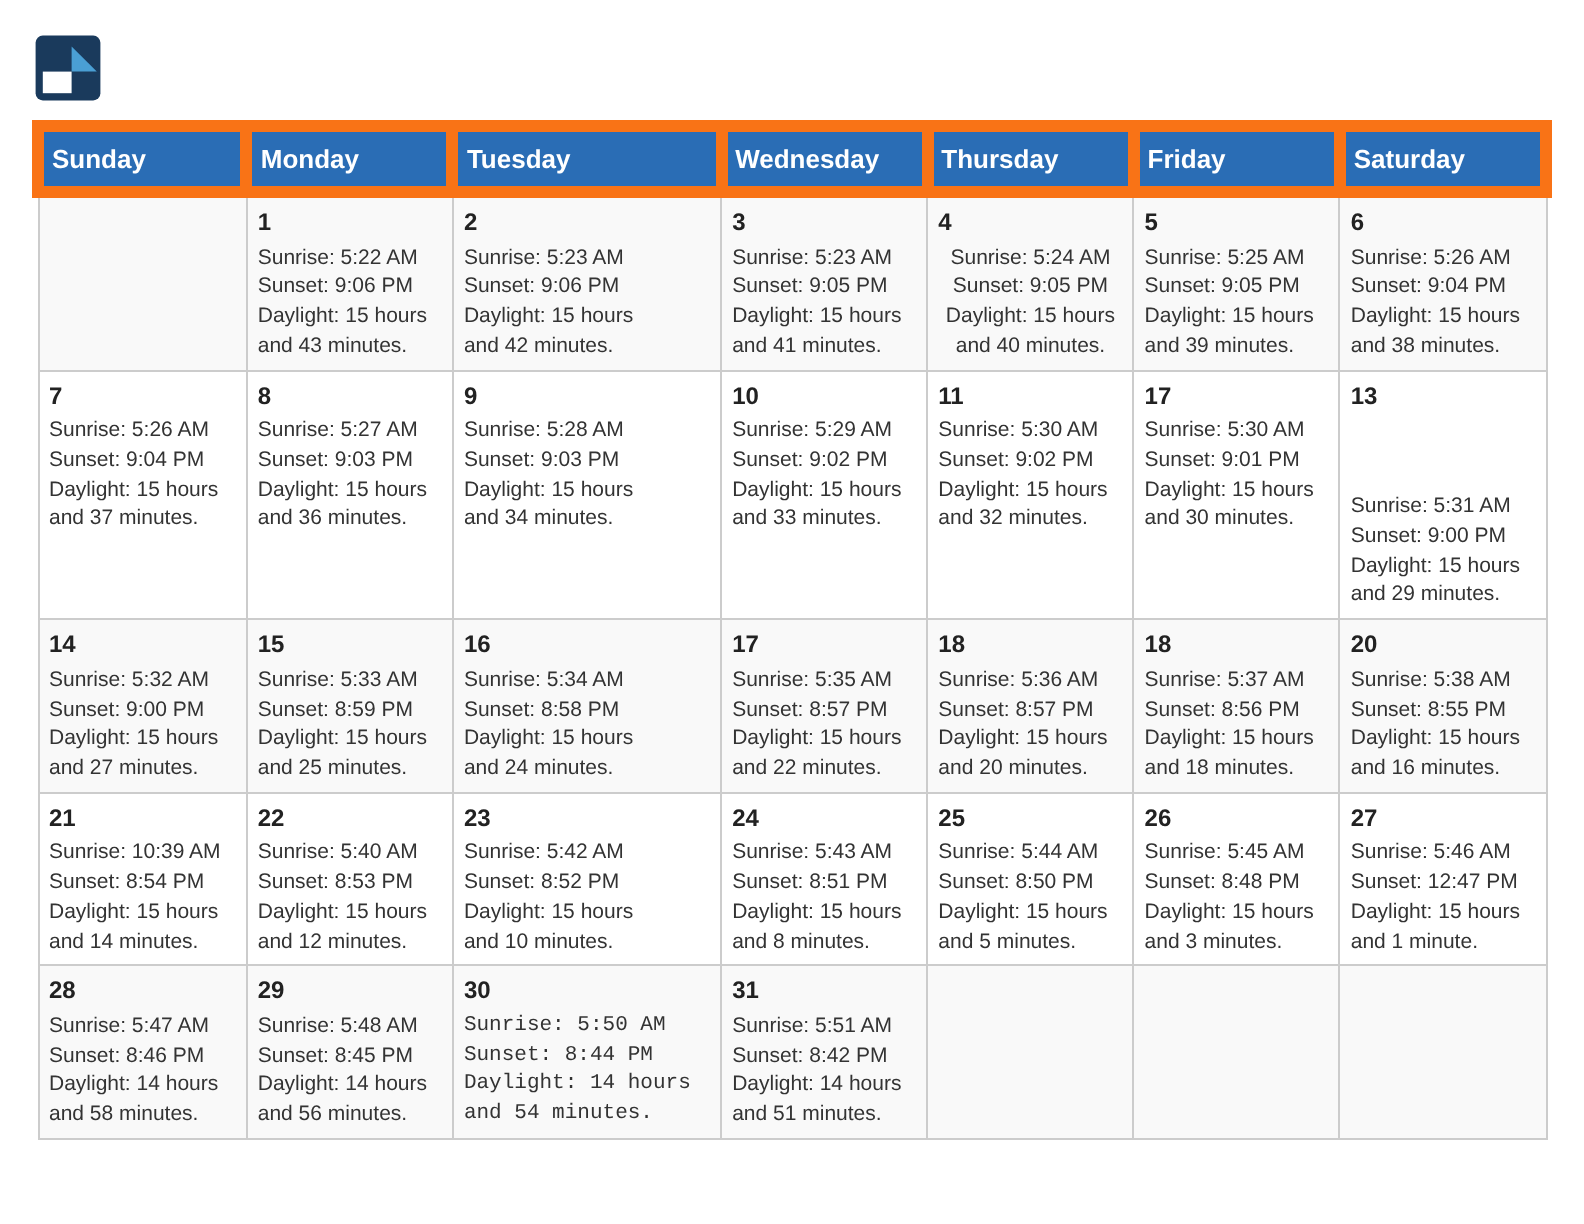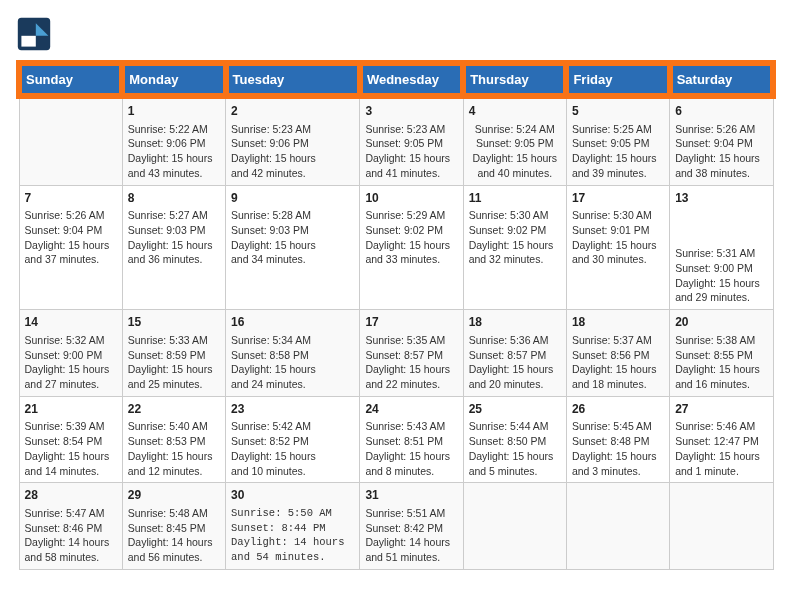--- a/index.html
+++ b/index.html
@@ -258,21 +258,21 @@
           <span class="day-num">20</span>
           <div class="cell-content" style="white-space: pre-line;">Sunrise: 5:38 AM
 Sunset: 8:55 PM
 Daylight: 15 hours
 and 16 minutes.</div>
         </td>
       </tr>
       <tr>
         <td>
           <span class="day-num">21</span>
-          <div class="cell-content" style="white-space: pre-line;">Sunrise: 5:39 AM
+          <div class="cell-content" style="white-space: pre-line;">Sunrise: 10:39 AM
 Sunset: 8:54 PM
 Daylight: 15 hours
 and 14 minutes.</div>
         </td>
         <td>
           <span class="day-num">22</span>
           <div class="cell-content" style="white-space: pre-line;">Sunrise: 5:40 AM
 Sunset: 8:53 PM
 Daylight: 15 hours
 and 12 minutes.</div>

